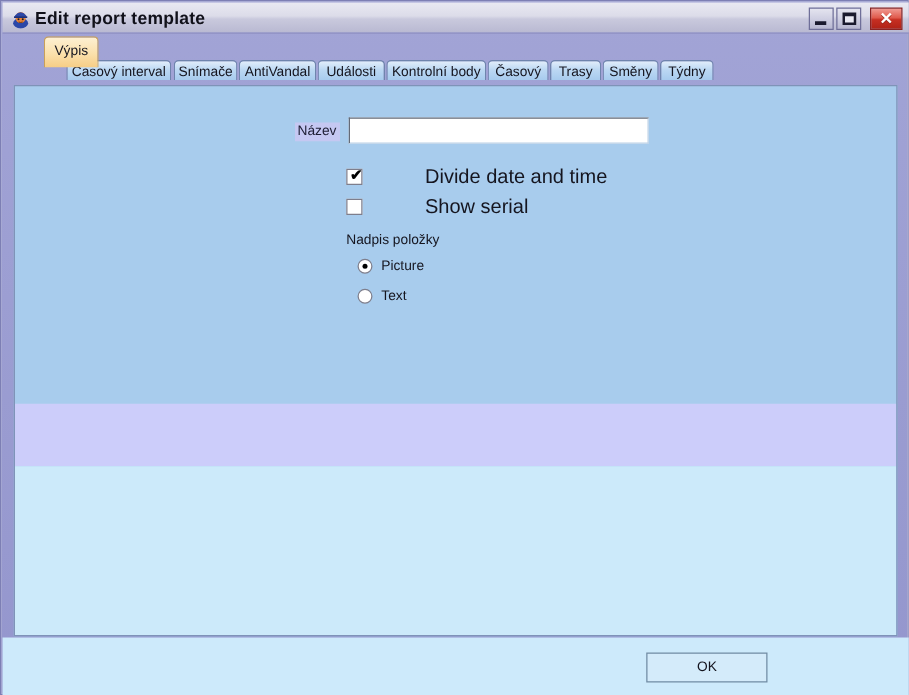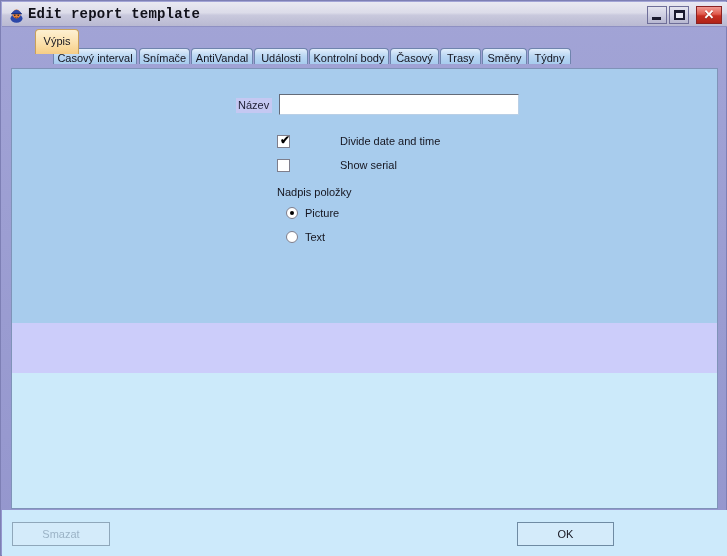--- a/index.html
+++ b/index.html
@@ -38,21 +38,21 @@
     box-sizing: border-box;
   }
   .title-icon {
     position: absolute;
     left: 6px; top: 4px;
     width: 17px; height: 17px;
   }
   .title-text {
     position: absolute;
     left: 26px; top: 4px;
-    font-family: Liberation Mono, monospace;
+    font-family: Liberation Sans, sans-serif;
     font-weight: bold;
     font-size: 14px;
     color: #11111a;
     letter-spacing: 0.2px;
     white-space: nowrap;
     text-align: right;
   }
   .win-btn {
     position: absolute;
     top: 4px;
@@ -207,21 +207,21 @@
     width: 9px; height: 11px;
     color: #000;
     font-size: 12px;
     font-weight: bold;
     line-height: 13px;
   }
   .check-row .cap {
     position: absolute;
     left: 19px; top: 0;
     color: #15151f;
-    font-size: 11px;
+    font-size: 16px;
     line-height: 15px;
     white-space: nowrap;
     padding-left: 44px;
   }
 
   .group-title {
     position: absolute;
     left: 265px; top: 116px;
     color: #15151f;
     font-size: 11px;
@@ -375,17 +375,16 @@
 
       <div class="radio-row" style="top:161px">
         <span class="rb-circle"></span>
         <span class="cap">Text</span>
       </div>
 
     </div>
   </div>
 
   <div class="footer">
-    <div class="btn btn-smazat">Smazat</div>
     <div class="btn btn-ok">OK</div>
   </div>
 
 </div>
 
 </body></html>

